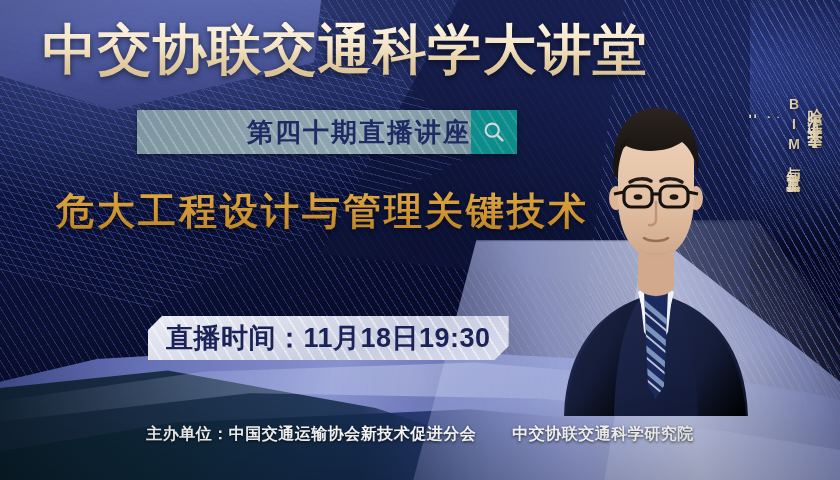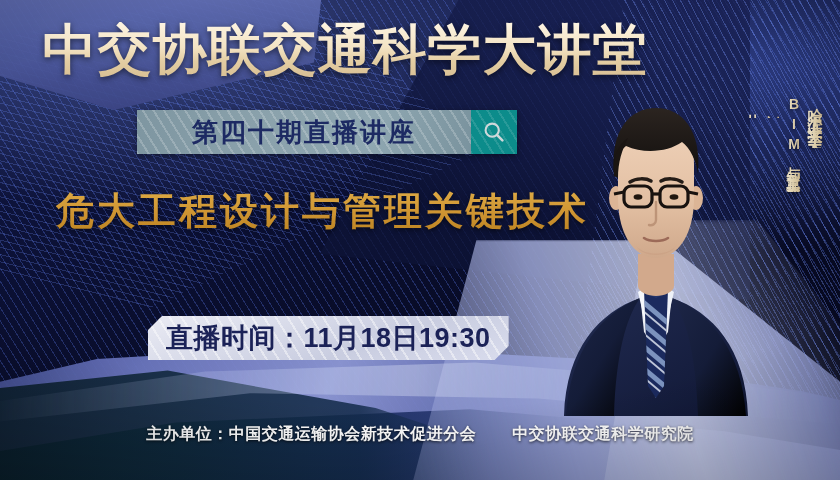--- a/index.html
+++ b/index.html
@@ -143,21 +143,21 @@
   .episode-bar{
     position:absolute;left:137px;top:110px;
     height:44px;width:380px;
     display:flex;align-items:stretch;
     box-shadow:0 2px 6px rgba(0,0,0,.4);
   }
   .episode-label{
     flex:1;
     position:relative;
     background:linear-gradient(100deg,#7e96a1 0%,#8ba2ac 40%,#8fa7b1 70%,#7a939e 100%);
-    display:flex;align-items:center;justify-content:center;
+    display:flex;align-items:center;justify-content:flex-end;
     overflow:hidden;
   }
   .episode-label::after{
     content:"";position:absolute;inset:0;
     background-image:repeating-linear-gradient(
         58deg, rgba(255,255,255,.20) 0px, rgba(255,255,255,.20) 2px,
         rgba(255,255,255,0) 2px, rgba(255,255,255,0) 9px);
   }
   .episode-text{
     position:relative;z-index:2;

